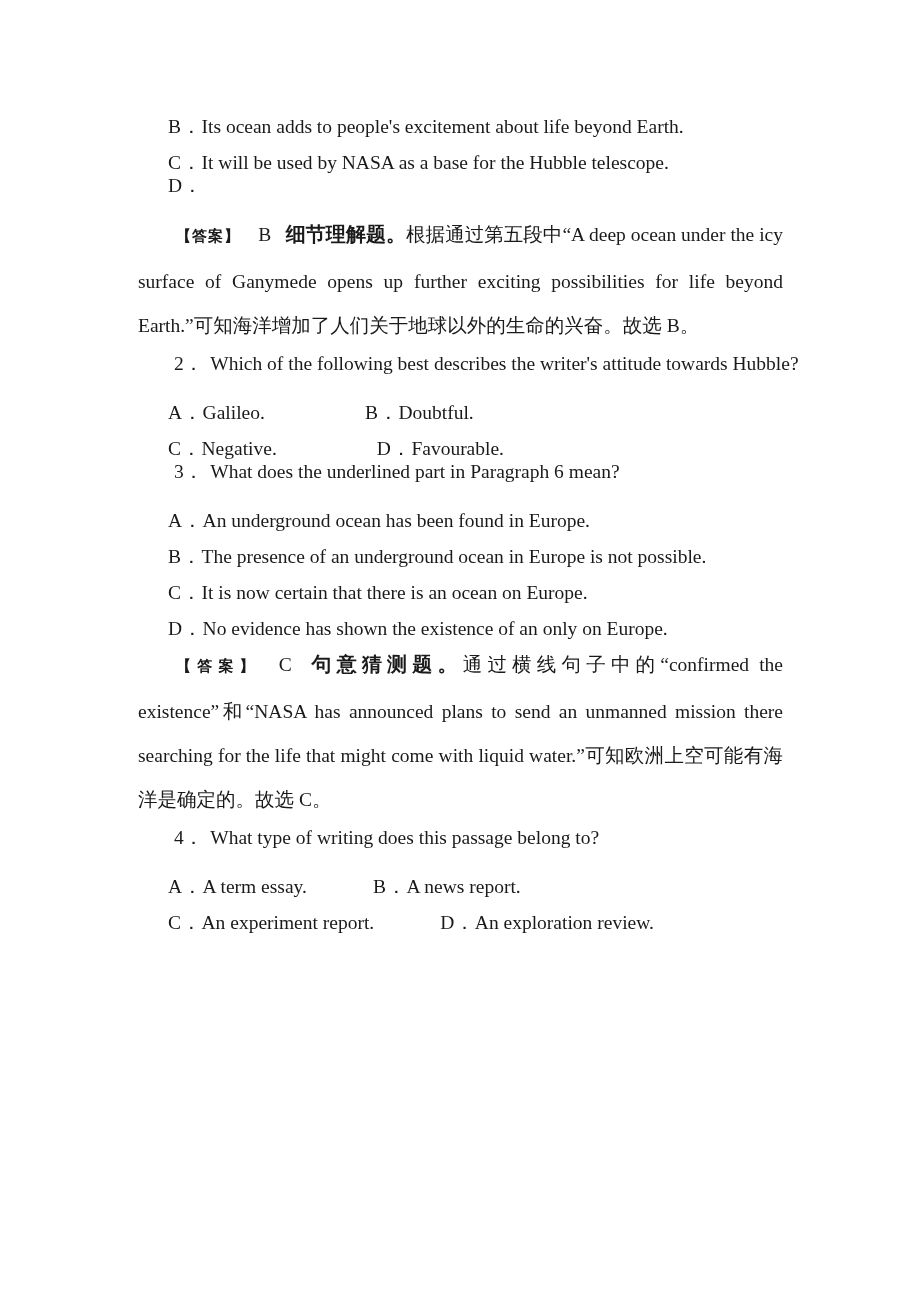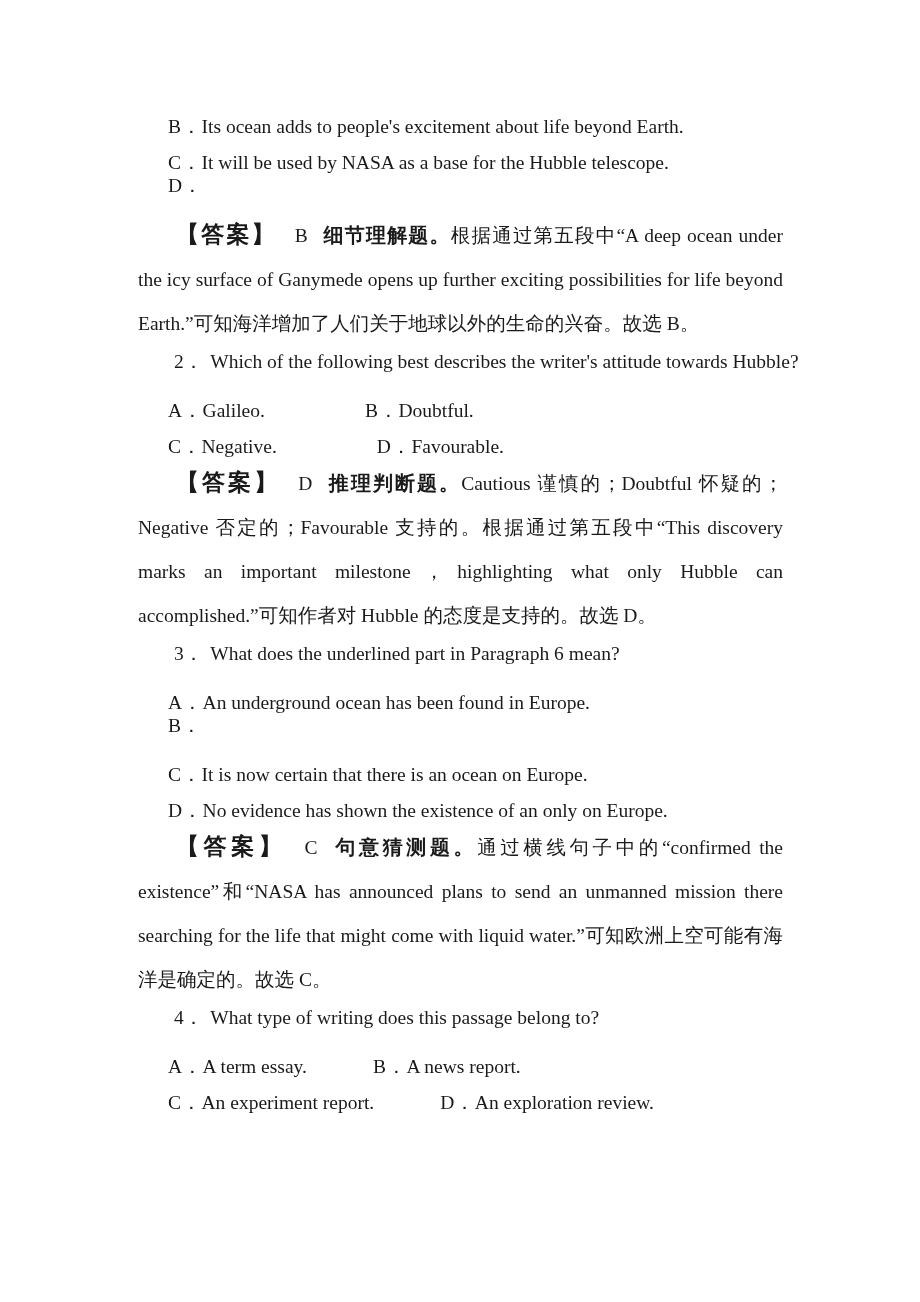--- a/index.html
+++ b/index.html
@@ -67,23 +67,23 @@
   .answer {
     font-size: 19.5px;
     line-height: 44px;
     text-align: justify;
     text-justify: inter-character;
     text-indent: 38px;
     margin: 4px 0 2px 0;
     word-break: break-word;
   }
   .ans-tag {
-    font-family: Liberation Sans, sans-serif;
+    font-family: Liberation Mono, monospace;
     font-weight: 700;
-    font-size: 23px;
+    font-size: 15px;
     letter-spacing: 1px;
   }
   .ans-letter {
     margin: 0 14px 0 18px;
     letter-spacing: 0.5px;
   }
   .zh {
     font-family: "DejaVu Sans", "Liberation Sans", sans-serif;
     font-size: 20px;
     font-weight: 600;
@@ -137,35 +137,35 @@
           <div class="opt-cell">
             <span class="opt-label">C．</span>
             <span class="opt-text">Negative.</span>
           </div>
           <div class="opt-cell">
             <span class="opt-label">D．</span>
             <span class="opt-text">Favourable.</span>
           </div>
         </div>
       </div>
-      <p class="answer"><span class="ans-tag">【答案】</span><span class="ans-letter en">D</span><span class="zh">推理判断题。</span><span class="ans-body">Cautious 谨慎的；Doubtful 怀疑的；Negative 否定的；Favourable 支持的。根据通过第五段中“This discovery marks an important milestone，highlighting what only Hubble can accomplished.”可知作者对 Hubble 的态度是支持的。故选 D。</span></p>
       <div class="q-line">
         <span class="q-num">3．</span>
         <span class="q-stem">What does the underlined part in Paragraph 6 mean?</span>
       </div>
       <div class="opts">
         <div class="opt-row ">
           <div class="opt-cell">
             <span class="opt-label">A．</span>
             <span class="opt-text">An underground ocean has been found in Europe.</span>
           </div>
         </div>
         <div class="opt-row ">
           <div class="opt-cell">
             <span class="opt-label">B．</span>
+            <span class="opt-text">The presence of an underground ocean in Europe is not possible.</span>
           </div>
         </div>
         <div class="opt-row ">
           <div class="opt-cell">
             <span class="opt-label">C．</span>
             <span class="opt-text">It is now certain that there is an ocean on Europe.</span>
           </div>
         </div>
         <div class="opt-row ">
           <div class="opt-cell">

